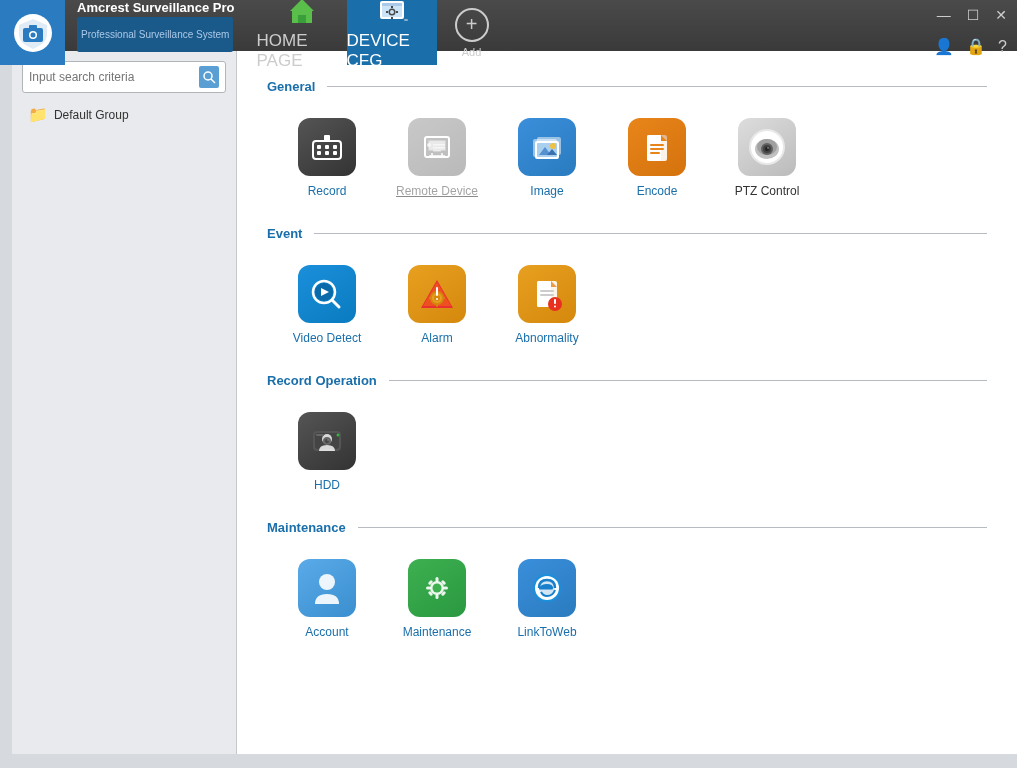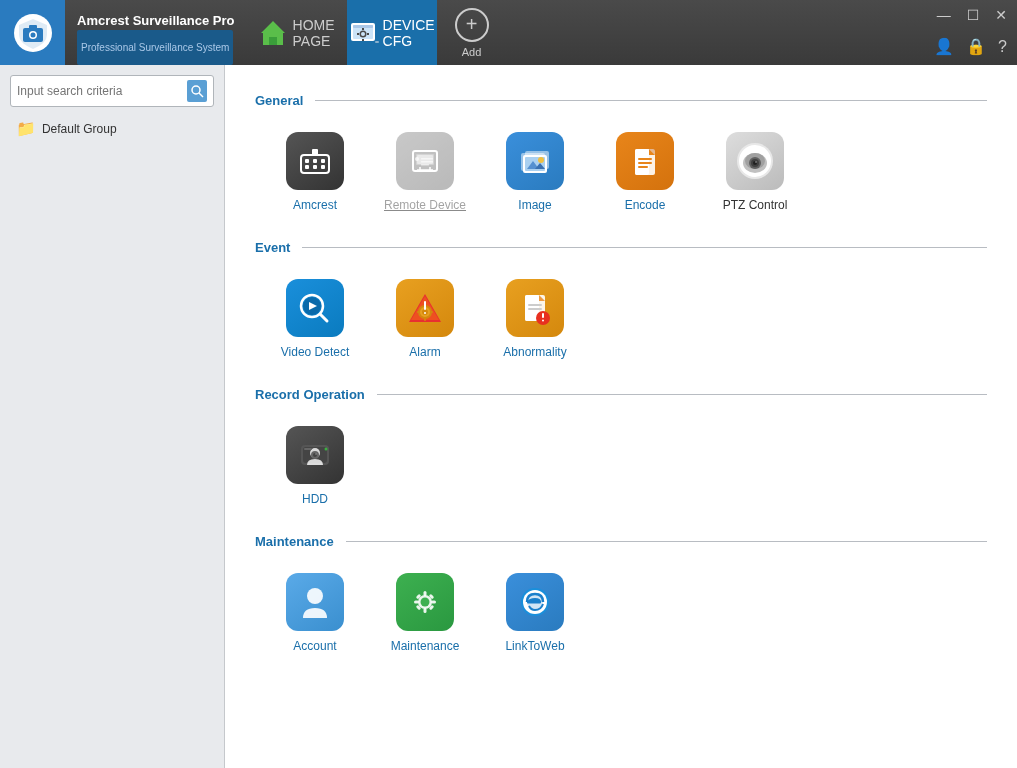--- a/index.html
+++ b/index.html
@@ -1,23 +1,23 @@
 <!DOCTYPE html>
 <html><head>
   <meta charset="utf-8">
   <style>
     * { margin: 0; padding: 0; box-sizing: border-box; }
     body { width: 1017px; height: 768px; font-family: 'Segoe UI', Arial, sans-serif; background: #d6d9de; overflow: hidden; }
 
     
     .title-bar {
-      height: 65px;
+      height: 51px;
       background: linear-gradient(to bottom, #4a4a4a, #3a3a3a);
       display: flex;
-      align-items: flex-end;
+      align-items: flex-start;
       padding: 0;
       position: relative;
     }
     .app-logo {
       width: 65px;
       height: 65px;
       background: #2a7bbf;
       display: flex;
       align-items: center;
       justify-content: center;
@@ -55,26 +55,26 @@
     .nav-tabs {
       display: flex;
       align-items: flex-end;
       height: 65px;
       margin-left: 10px;
     }
     .nav-tab {
       width: 90px;
       height: 65px;
       display: flex;
-      flex-direction: row;
+      flex-direction: column;
       align-items: center;
       justify-content: center;
       cursor: pointer;
       color: #ccc;
-      font-size: 14px;
+      font-size: 17px;
       gap: 4px;
     }
     .nav-tab.active {
       background: #1a6faa;
       color: white;
     }
     .tab-icon {
       font-size: 26px;
     }
     .nav-tab-add {
@@ -129,20 +129,21 @@
     .top-icon {
       color: #ccc;
       font-size: 16px;
       cursor: pointer;
     }
 
     
     .main-content {
       display: flex;
       height: calc(768px - 65px);
+      padding-left: 12px;
     }
 
     
     .sidebar {
       width: 225px;
       background: #e8eaed;
       border-right: 1px solid #c5c8cc;
       padding: 10px;
       flex-shrink: 0;
     }
@@ -416,21 +417,21 @@
             <rect x="10" y="18" width="4" height="4" rx="1" fill="white"></rect>
             <rect x="18" y="18" width="4" height="4" rx="1" fill="white"></rect>
             <rect x="26" y="18" width="4" height="4" rx="1" fill="white"></rect>
             <rect x="10" y="24" width="4" height="4" rx="1" fill="white"></rect>
             <rect x="18" y="24" width="4" height="4" rx="1" fill="white"></rect>
             <rect x="26" y="24" width="4" height="4" rx="1" fill="white"></rect>
             <rect x="17" y="8" width="6" height="6" rx="1" fill="white"></rect>
             <line x1="20" y1="14" x2="20" y2="14" stroke="white" stroke-width="2"></line>
           </svg>
         </div>
-        <span class="icon-label blue">Amcrest</span>
+        <span class="icon-label blue">Record</span>
       </div>
 
       <div class="icon-item disabled">
         <div class="icon-box icon-remote">
           <svg width="40" height="40" viewBox="0 0 40 40">
             <rect x="8" y="10" width="24" height="20" rx="2" fill="none" stroke="white" stroke-width="2"></rect>
             <rect x="11" y="13" width="18" height="11" rx="1" fill="white" opacity="0.3"></rect>
             <rect x="12" y="14" width="16" height="9" rx="1" fill="white" opacity="0.5"></rect>
             <line x1="15" y1="26" x2="15" y2="29" stroke="white" stroke-width="1.5"></line>
             <line x1="25" y1="26" x2="25" y2="29" stroke="white" stroke-width="1.5"></line>

